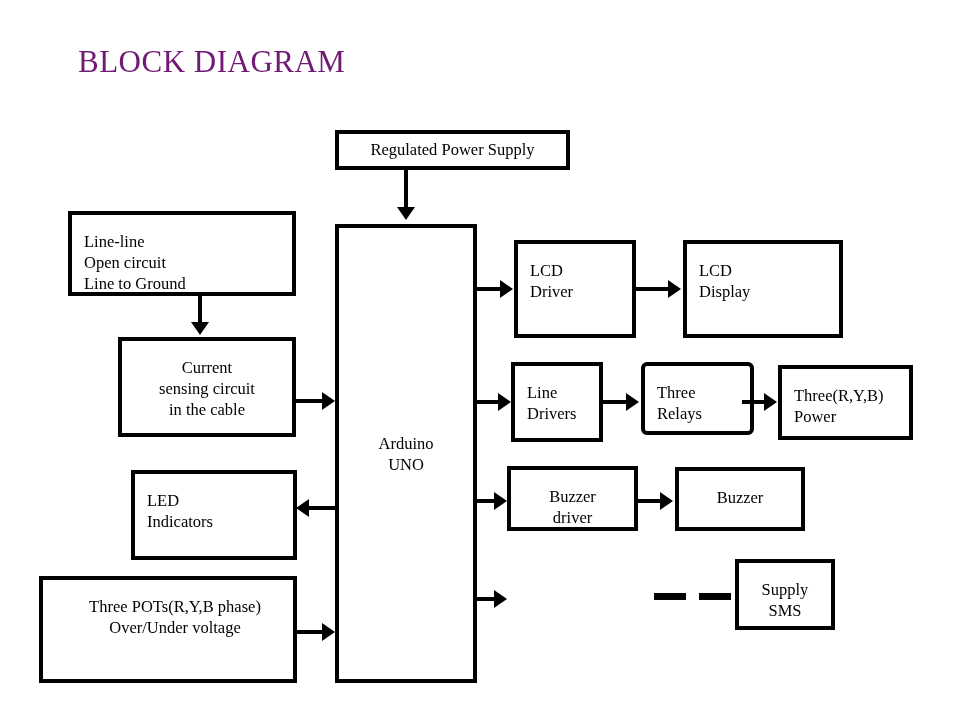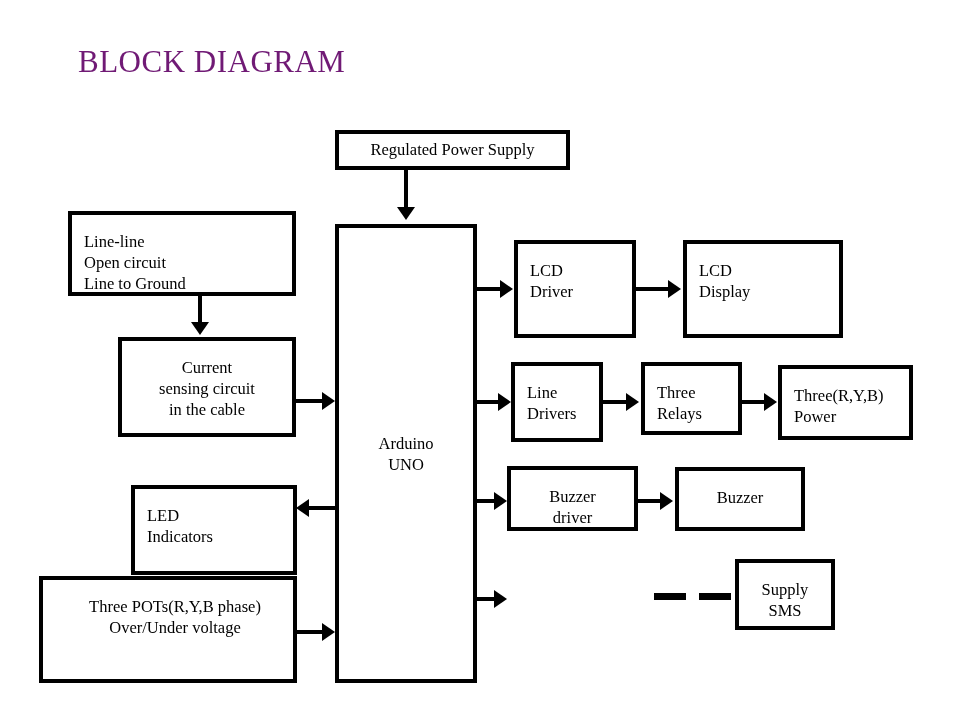--- a/index.html
+++ b/index.html
@@ -96,21 +96,21 @@
 Open circuit
 Line to Ground</div>
   </div>
 
   <div class="node tx-center vt-upper" style="left:118px; top:337px; width:178px; height:100px;">
     <div class="node-text">Current
 sensing circuit
  in the cable</div>
   </div>
 
-  <div class="node tx-left vt-upper" style="left:131px; top:470px; width:166px; height:90px;margin-top:15px;">
+  <div class="node tx-left vt-upper" style="left:131px; top:470px; width:166px; height:90px;">
     <div class="node-text">LED
  Indicators</div>
   </div>
 
   <div class="node tx-leftpad vt-upper" style="left:39px; top:576px; width:258px; height:107px;">
     <div class="node-text">Three  POTs(R,Y,B phase)
 Over/Under voltage</div>
   </div>
 
   <div class="node tx-center vt-mid" style="left:335px; top:224px; width:142px; height:459px;padding-left:16px;">
@@ -126,21 +126,21 @@
   <div class="node tx-left vt-upper" style="left:683px; top:240px; width:160px; height:98px;">
     <div class="node-text">LCD
 Display</div>
   </div>
 
   <div class="node tx-left vt-upper" style="left:511px; top:362px; width:92px; height:80px;">
     <div class="node-text">Line
 Drivers</div>
   </div>
 
-  <div class="node tx-left vt-upper" style="left:641px; top:362px; width:101px; height:73px;">
+  <div class="node tx-left vt-upper" style="left:641px; top:362px; width:113px; height:73px;border-radius:6px;">
     <div class="node-text">Three
 Relays</div>
   </div>
 
   <div class="node tx-left vt-upper" style="left:778px; top:365px; width:135px; height:75px;">
     <div class="node-text">Three(R,Y,B)
 Power</div>
   </div>
 
   <div class="node tx-center vt-upper" style="left:507px; top:466px; width:131px; height:65px;">

